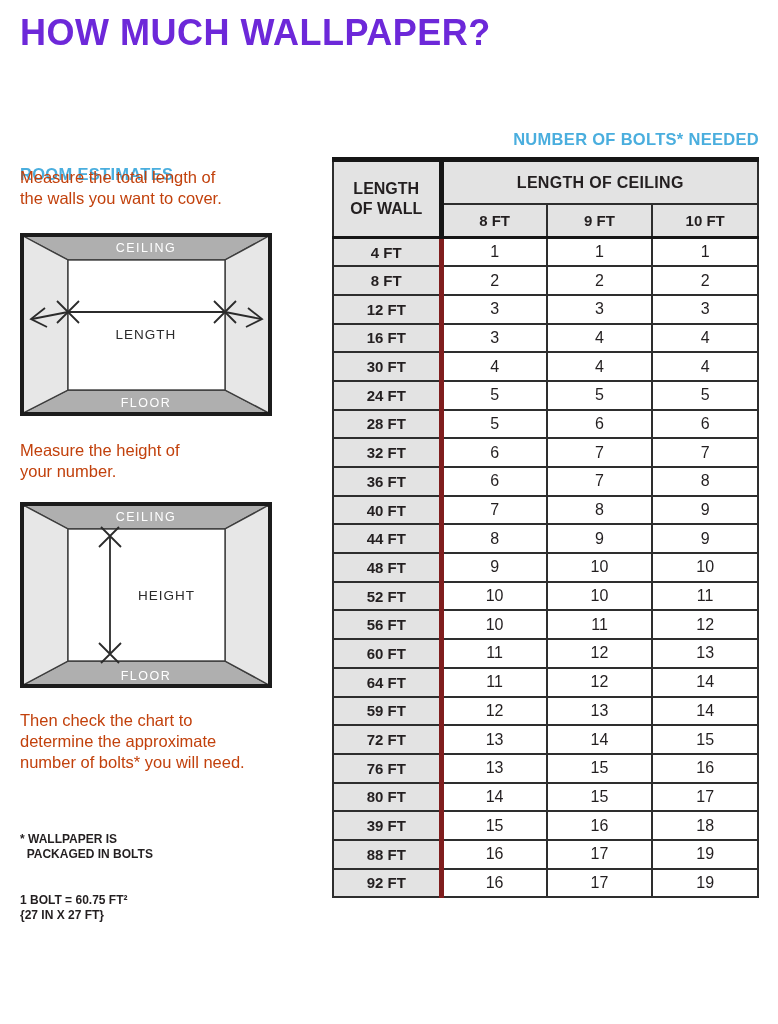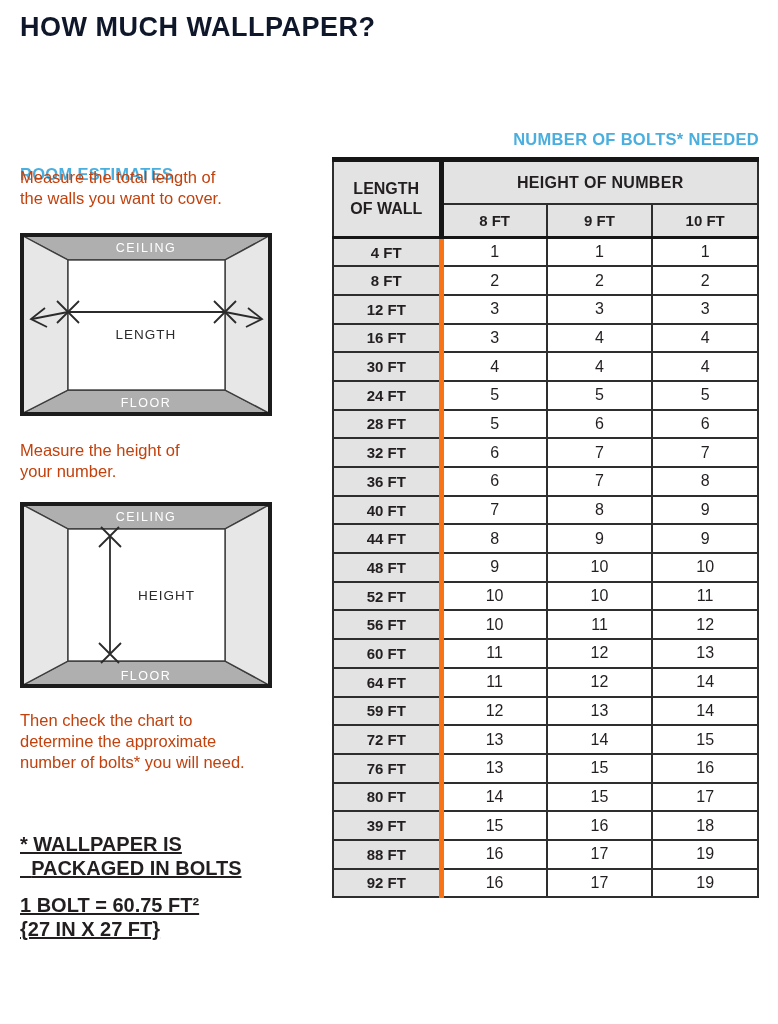--- a/index.html
+++ b/index.html
@@ -11,24 +11,24 @@
   .page {
     position: relative;
     width: 778px;
     height: 1024px;
     background: #ffffff;
     overflow: hidden;
   }
   .page-title {
     position: absolute;
     left: 20px; top: 12px;
-    font-size: 27px;
+    font-size: 36px;
     font-weight: bold;
     letter-spacing: 0.5px;
-    color: #0f172a;
+    color: #6d28d9;
     white-space: nowrap;
   }
   .section-heading {
     position: absolute;
     font-size: 16.5px;
     font-weight: bold;
     letter-spacing: 0.3px;
     color: #4AAEDE;
     white-space: nowrap;
   }
@@ -36,26 +36,25 @@
     position: absolute;
     left: 20px;
     font-size: 16.5px;
     line-height: 1.27;
     color: #c2410c;
     white-space: pre-wrap;
   }
   .footnote {
     position: absolute;
     left: 20px;
-    font-size: 20px;
+    font-size: 12px;
     font-weight: bold;
     line-height: 1.22;
     color: #231F20;
     white-space: pre-wrap;
-    text-decoration: underline;
   }
   .diagram { position: absolute; left: 20px; }
   .diagram text { font-family: "Liberation Sans", sans-serif; }
   .diagram .wall-label {
     fill: #ffffff;
     font-size: 12.5px;
     letter-spacing: 1.5px;
     text-anchor: middle;
   }
   .diagram .dim-label {
@@ -101,21 +100,21 @@
   .ft-hd   { font-size: 15px; font-weight: bold; height: 31px; }
   .bolts-table tbody td {
     height: 28.7px;
     font-size: 16px;
     background: #ffffff;
   }
   .bolts-table tbody td.wall-col {
     background: #E3E3E3;
     font-weight: bold;
     font-size: 15px;
-    border-right: 5px solid #f97316;
+    border-right: 5px solid #7f1d1d;
   }
 </style>
 </head>
 <body>
 
 <div class="page">
 
   <h1 class="page-title">HOW MUCH WALLPAPER?</h1>
 
   <h2 class="section-heading" style="left:20px; top:129px;margin-top:36px;">ROOM ESTIMATES</h2>
@@ -184,21 +183,21 @@
     <colgroup>
       <col class="c0">
         <col class="c1">
         <col class="c2">
         <col class="c3">
     </colgroup>
     <thead>
       <tr>
         <th class="wall-hd" rowspan="2">LENGTH
 OF WALL</th>
-        <th class="ceil-hd" colspan="3">HEIGHT OF NUMBER</th>
+        <th class="ceil-hd" colspan="3">LENGTH OF CEILING</th>
       </tr>
       <tr>
         <th class="ft-hd">8 FT</th>
         <th class="ft-hd">9 FT</th>
         <th class="ft-hd">10 FT</th>
       </tr>
     </thead>
     <tbody>
         <tr>
           <td class="wall-col">4 FT</td>

